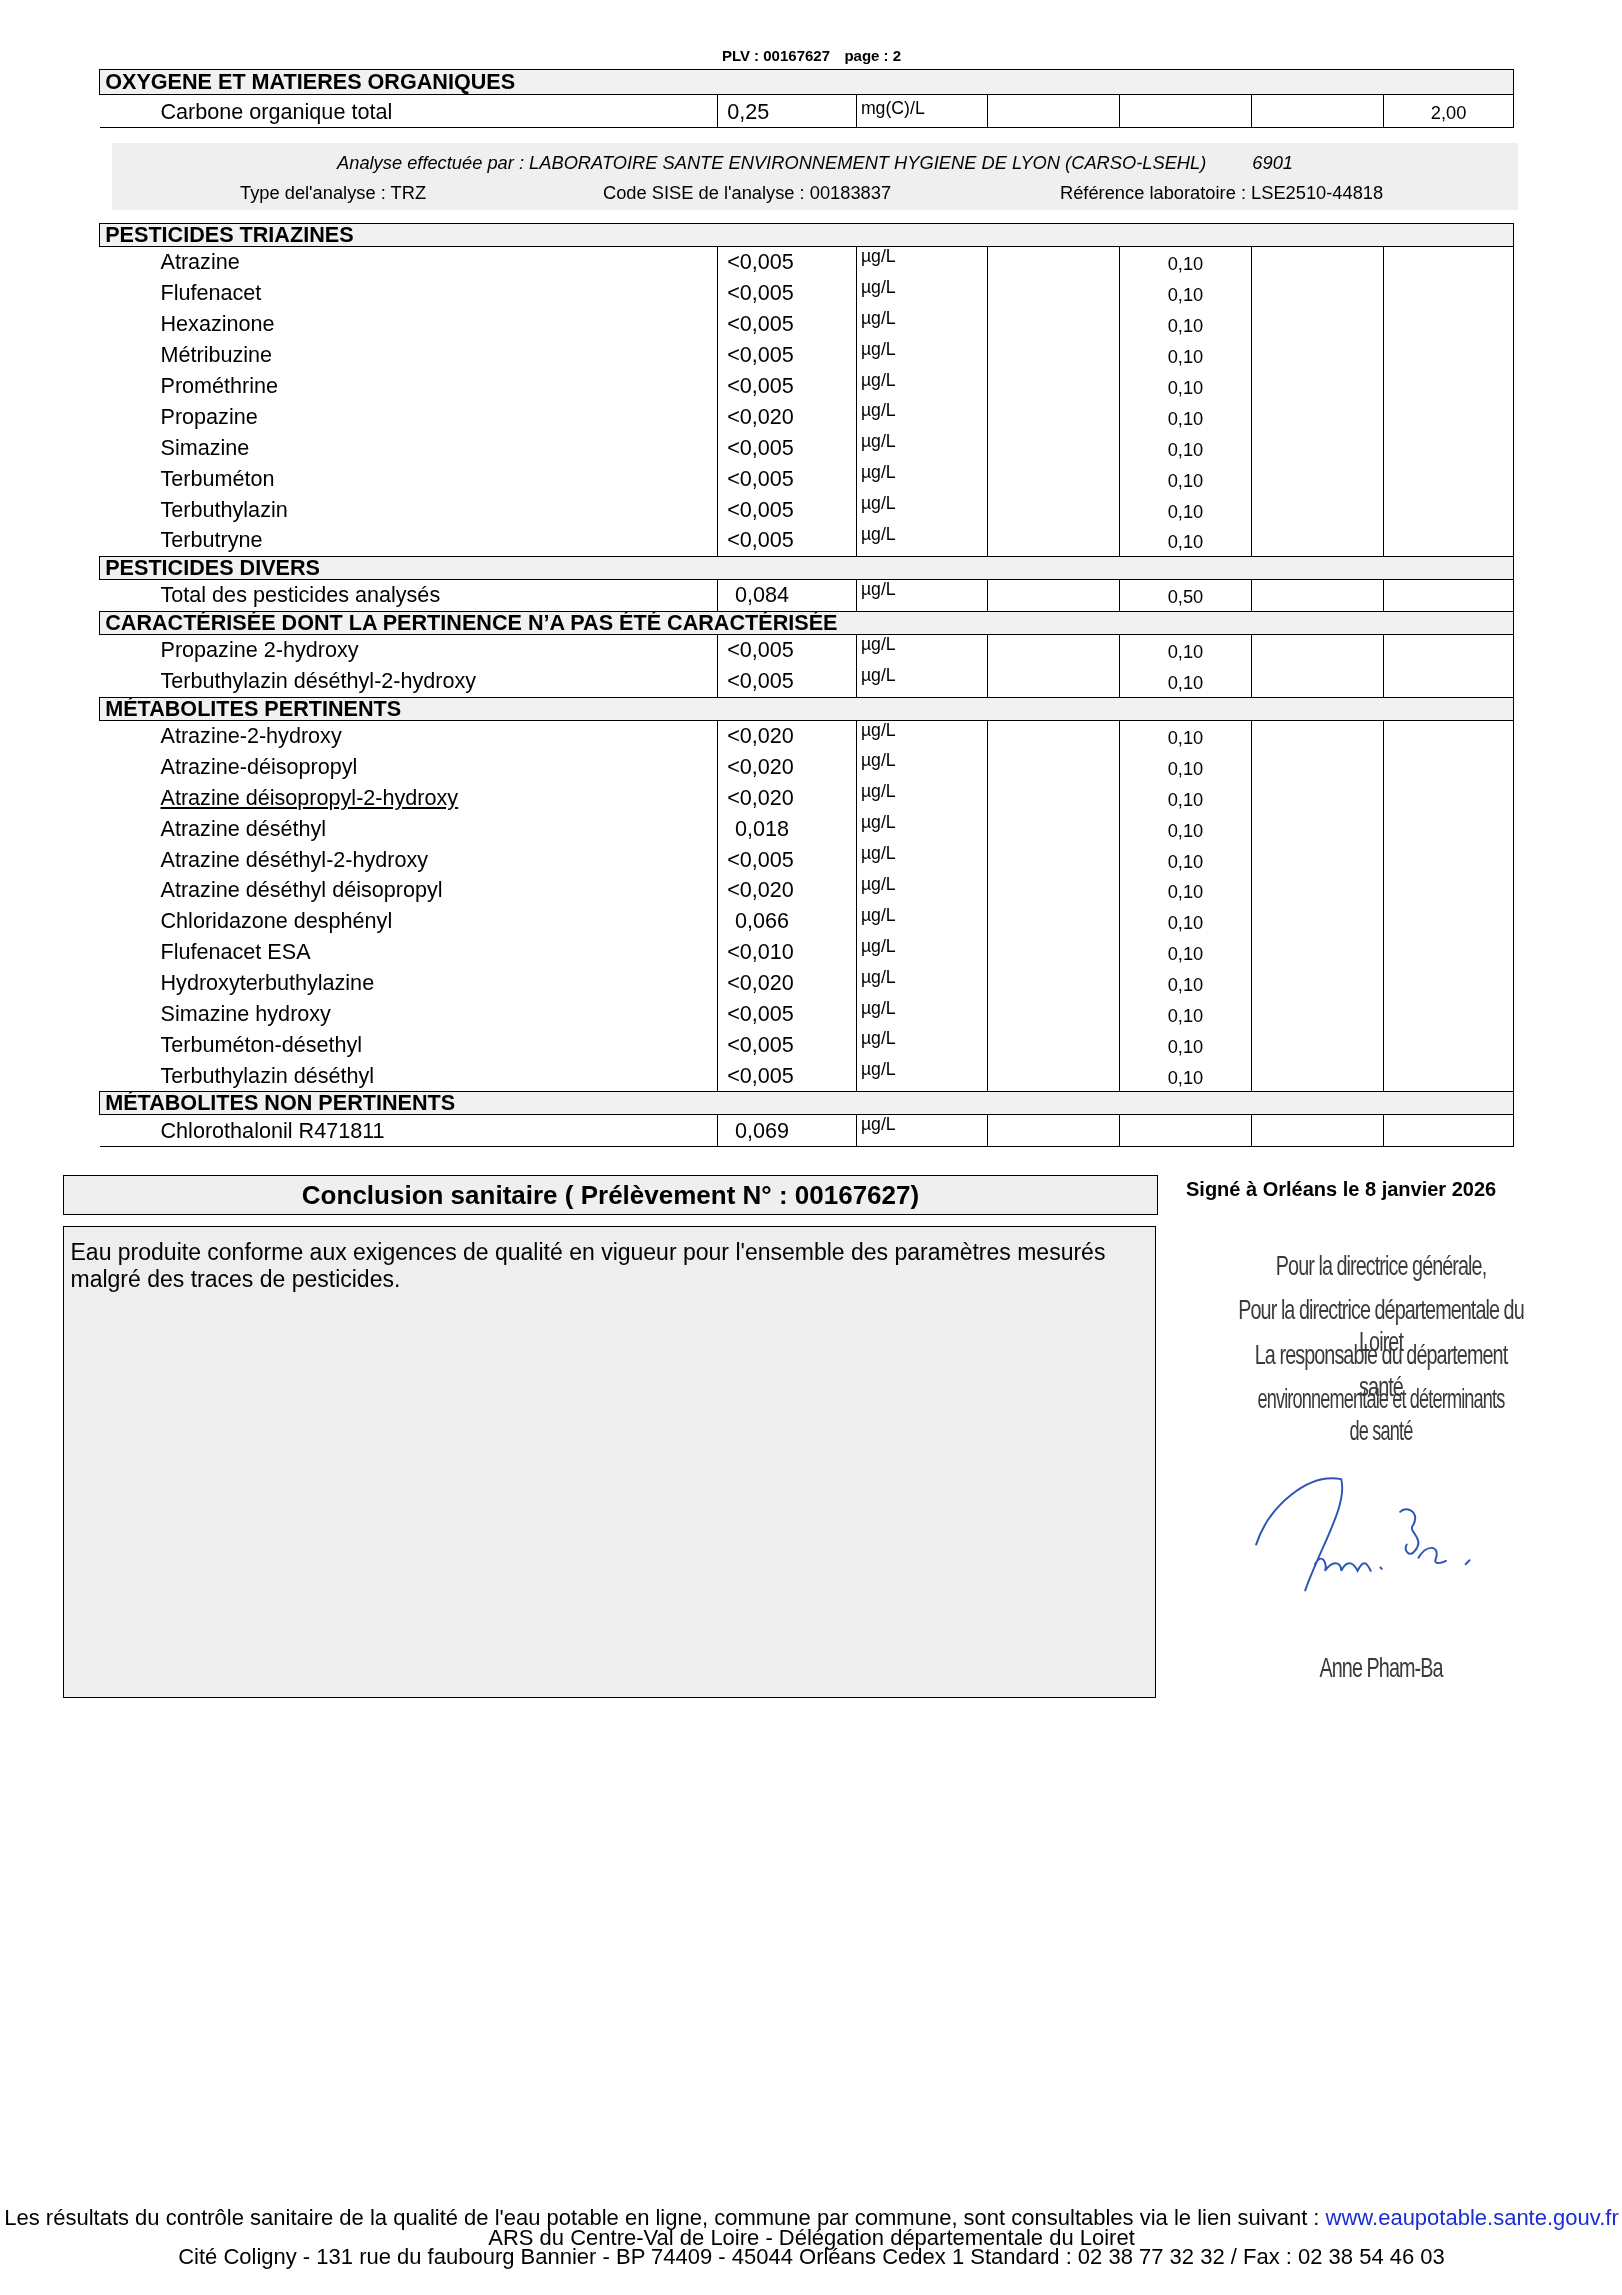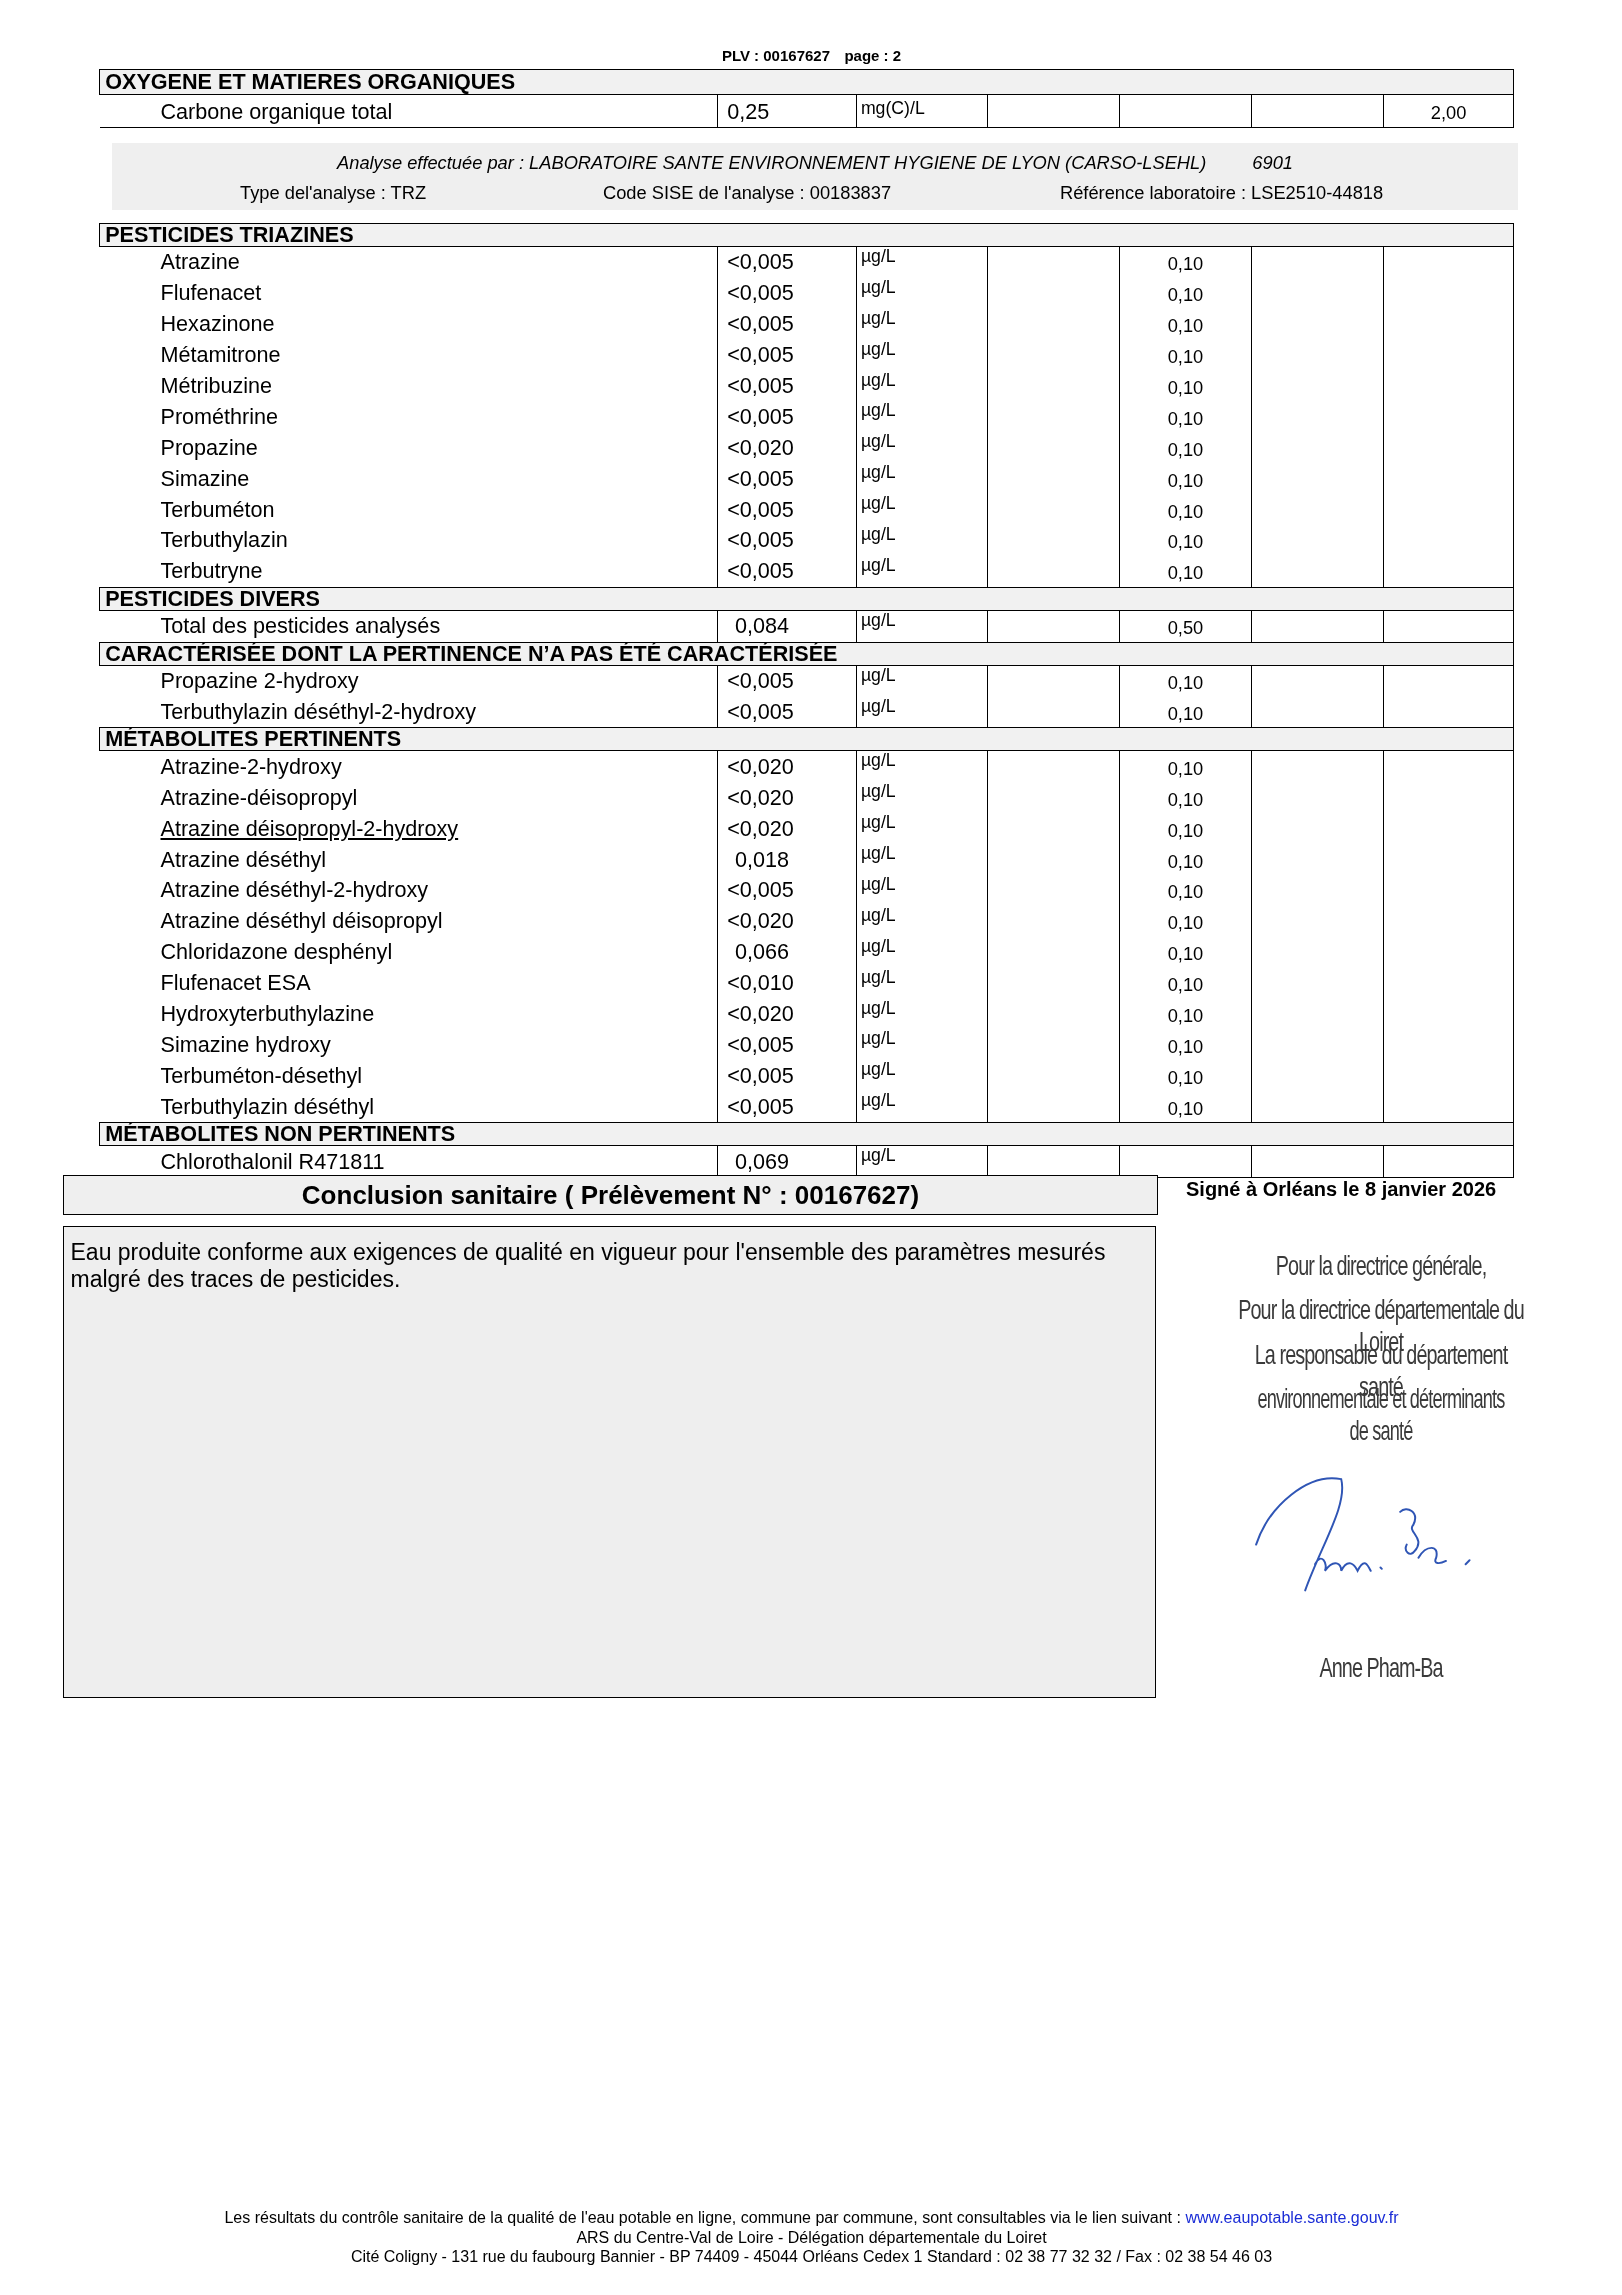--- a/index.html
+++ b/index.html
@@ -40,21 +40,21 @@
   #concl-box p { margin: 0; width: 1086px; }
 
   #signed { left: 1186px; top: 1178px; font-weight: bold; font-size: 20px; }
   #sigimg { left: 1178px; top: 1230px; width: 406px; height: 484px; background: #ffffff; }
   #sigimg .sl { position: absolute; left: 0; width: 100%; text-align: center; color: #3a3a3a;
                 font-family: "Liberation Sans Narrow", "Liberation Sans", sans-serif; font-size: 27.5px; letter-spacing: -1.3px; transform: scaleX(0.72); transform-origin: center; }
   #sigimg .sl.w { transform: scaleX(0.66); }
   #sigimg svg { position: absolute; left: 65px; top: 236px; }
   #sigimg .nm { top: 422px; }
 
-  #footer { left: 0; width: 1623px; top: 2208px; text-align: center; font-size: 16px; line-height: 19.6px; }
+  #footer { left: 0; width: 1623px; top: 2208px; text-align: center; font-size: 22px; line-height: 19.6px; }
   #footer .link { color: #1a2cd6; }
 </style>
 </head>
 <body>
 
 <div id="plv" class="abs">
   <span>PLV : 00167627</span><span>page : 2</span>
 </div>
 
 <table id="t1" class="res">
@@ -127,29 +127,20 @@
       <tr class="row">
         <td class="name" style="height: 27px; line-height: 26px;">Hexazinone</td>
         <td class="val" style="height: 27px; line-height: 26px;">&lt;0,005</td>
         <td class="unit" style="height: 27px; line-height: 19.6px;">µg/L</td>
         <td style="height: 27px; line-height: 26px;"></td>
         <td class="lim" style="height: 27px; line-height: 26px;">0,10</td>
         <td style="height: 27px; line-height: 26px;"></td>
         <td class="lastc" style="height: 27px; line-height: 26px;"></td>
       </tr>
       <tr class="row">
-        <td class="name" style="height: 27px; line-height: 26px;">Métamitrone</td>
-        <td class="val" style="height: 27px; line-height: 26px;">&lt;0,005</td>
-        <td class="unit" style="height: 27px; line-height: 19.6px;">µg/L</td>
-        <td style="height: 27px; line-height: 26px;"></td>
-        <td class="lim" style="height: 27px; line-height: 26px;">0,10</td>
-        <td style="height: 27px; line-height: 26px;"></td>
-        <td class="lastc" style="height: 27px; line-height: 26px;"></td>
-      </tr>
-      <tr class="row">
         <td class="name" style="height: 27px; line-height: 26px;">Métribuzine</td>
         <td class="val" style="height: 27px; line-height: 26px;">&lt;0,005</td>
         <td class="unit" style="height: 27px; line-height: 19.6px;">µg/L</td>
         <td style="height: 27px; line-height: 26px;"></td>
         <td class="lim" style="height: 27px; line-height: 26px;">0,10</td>
         <td style="height: 27px; line-height: 26px;"></td>
         <td class="lastc" style="height: 27px; line-height: 26px;"></td>
       </tr>
       <tr class="row">
         <td class="name" style="height: 27px; line-height: 26px;">Prométhrine</td>

